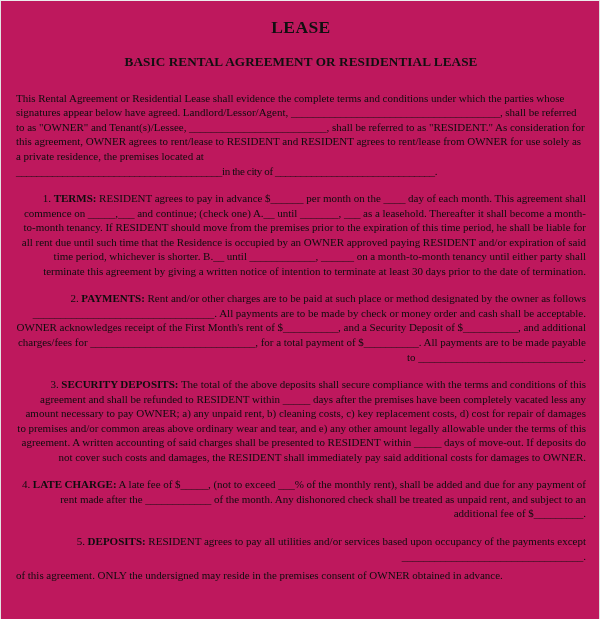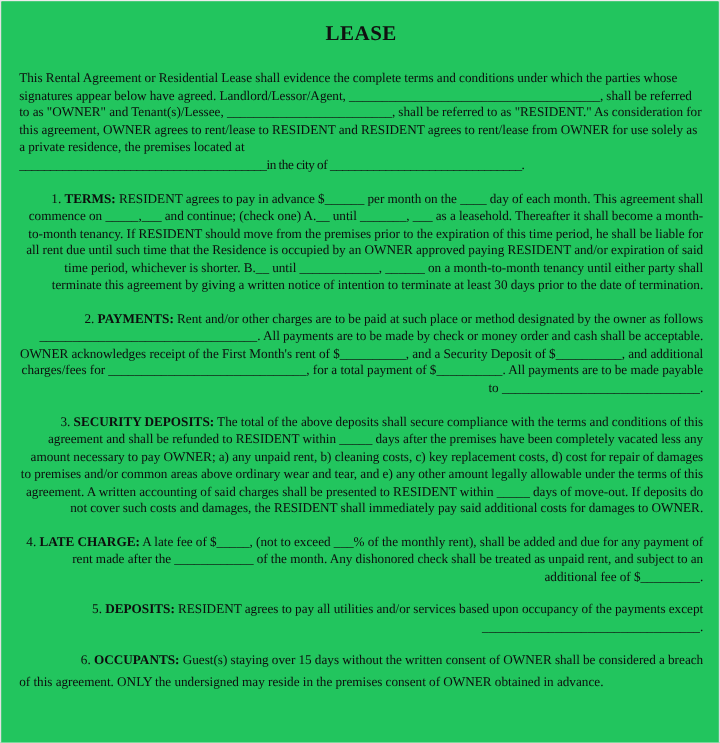--- a/index.html
+++ b/index.html
@@ -11,21 +11,21 @@
   body {
     width: 600px;
     height: 619px;
     overflow: hidden;
     font-family: "Liberation Serif", "DejaVu Serif", serif;
   }
   .page {
     position: relative;
     width: 600px;
     height: 619px;
-    background: #22c55e;
+    background: #be185d;
     box-sizing: border-box;
     border-left: 1px solid #e3e3e3;
     border-right: 1px solid #dedede;
     border-top: 1px solid #ececec;
     overflow: hidden;
   }
   .page-inner {
     padding: 0 15px 0 15px;
     box-sizing: border-box;
     width: 600px;
@@ -76,31 +76,31 @@
   }
 </style>
 </head>
 <body>
 
 <div class="page">
   <div class="page-inner">
 
     <div class="doc-title">LEASE</div>
 
+    <div class="doc-subtitle">BASIC RENTAL AGREEMENT OR RESIDENTIAL LEASE</div>
 
     <p class="body-block intro"><span>This Rental Agreement or Residential Lease shall evidence the complete terms and conditions under which the parties whose signatures appear below have agreed. Landlord/Lessor/Agent, ______________________________________, shall be referred to as "OWNER" and Tenant(s)/Lessee, _________________________, shall be referred to as "RESIDENT." As consideration for this agreement, OWNER agrees to rent/lease to RESIDENT and RESIDENT agrees to rent/lease from OWNER for use solely as a private residence, the premises located at</span><br><span class="blank">________________________________________in the city of _______________________________.</span></p>
 
     <p class="body-block section"><span>1.</span> <span class="sec-label">TERMS:</span><span> RESIDENT agrees to pay in advance $______ per month on the ____ day of each month. This agreement shall commence on _____,___ and continue; (check one) A.__ until _______, ___ as a leasehold. Thereafter it shall become a month-to-month tenancy. If RESIDENT should move from the premises prior to the expiration of this time period, he shall be liable for all rent due until such time that the Residence is occupied by an OWNER approved paying RESIDENT and/or expiration of said time period, whichever is shorter. B.__ until ____________, ______ on a month-to-month tenancy until either party shall terminate this agreement by giving a written notice of intention to terminate at least 30 days prior to the date of termination.</span></p>
 
     <p class="body-block section"><span>2.</span> <span class="sec-label">PAYMENTS:</span><span> Rent and/or other charges are to be paid at such place or method designated by the owner as follows _________________________________. All payments are to be made by check or money order and cash shall be acceptable. OWNER acknowledges receipt of the First Month's rent of $__________, and a Security Deposit of $__________, and additional charges/fees for ______________________________, for a total payment of $__________. All payments are to be made payable to ______________________________.</span></p>
 
     <p class="body-block section"><span>3.</span> <span class="sec-label">SECURITY DEPOSITS:</span><span> The total of the above deposits shall secure compliance with the terms and conditions of this agreement and shall be refunded to RESIDENT within _____ days after the premises have been completely vacated less any amount necessary to pay OWNER; a) any unpaid rent, b) cleaning costs, c) key replacement costs, d) cost for repair of damages to premises and/or common areas above ordinary wear and tear, and e) any other amount legally allowable under the terms of this agreement. A written accounting of said charges shall be presented to RESIDENT within _____ days of move-out. If deposits do not cover such costs and damages, the RESIDENT shall immediately pay said additional costs for damages to OWNER.</span></p>
 
     <p class="body-block section"><span>4.</span> <span class="sec-label">LATE CHARGE:</span><span> A late fee of $_____, (not to exceed ___% of the monthly rent), shall be added and due for any payment of rent made after the ____________ of the month. Any dishonored check shall be treated as unpaid rent, and subject to an additional fee of $_________.</span></p>
 
     <p class="body-block section"><span>5.</span> <span class="sec-label">DEPOSITS:</span><span> RESIDENT agrees to pay all utilities and/or services based upon occupancy of the payments except _________________________________.</span></p>
 
-    <p class="body-block section tight"><span>6.</span> <span class="sec-label">OCCUPANTS:</span><span> Guest(s) staying over 15 days without the written consent of OWNER shall be considered a breach</span></p>
 
     <p class="body-block" style="padding-top:5px;">of this agreement. ONLY the undersigned may reside in the premises consent of OWNER obtained in advance.</p>
 
   </div>
 </div>
 
 </body></html>

